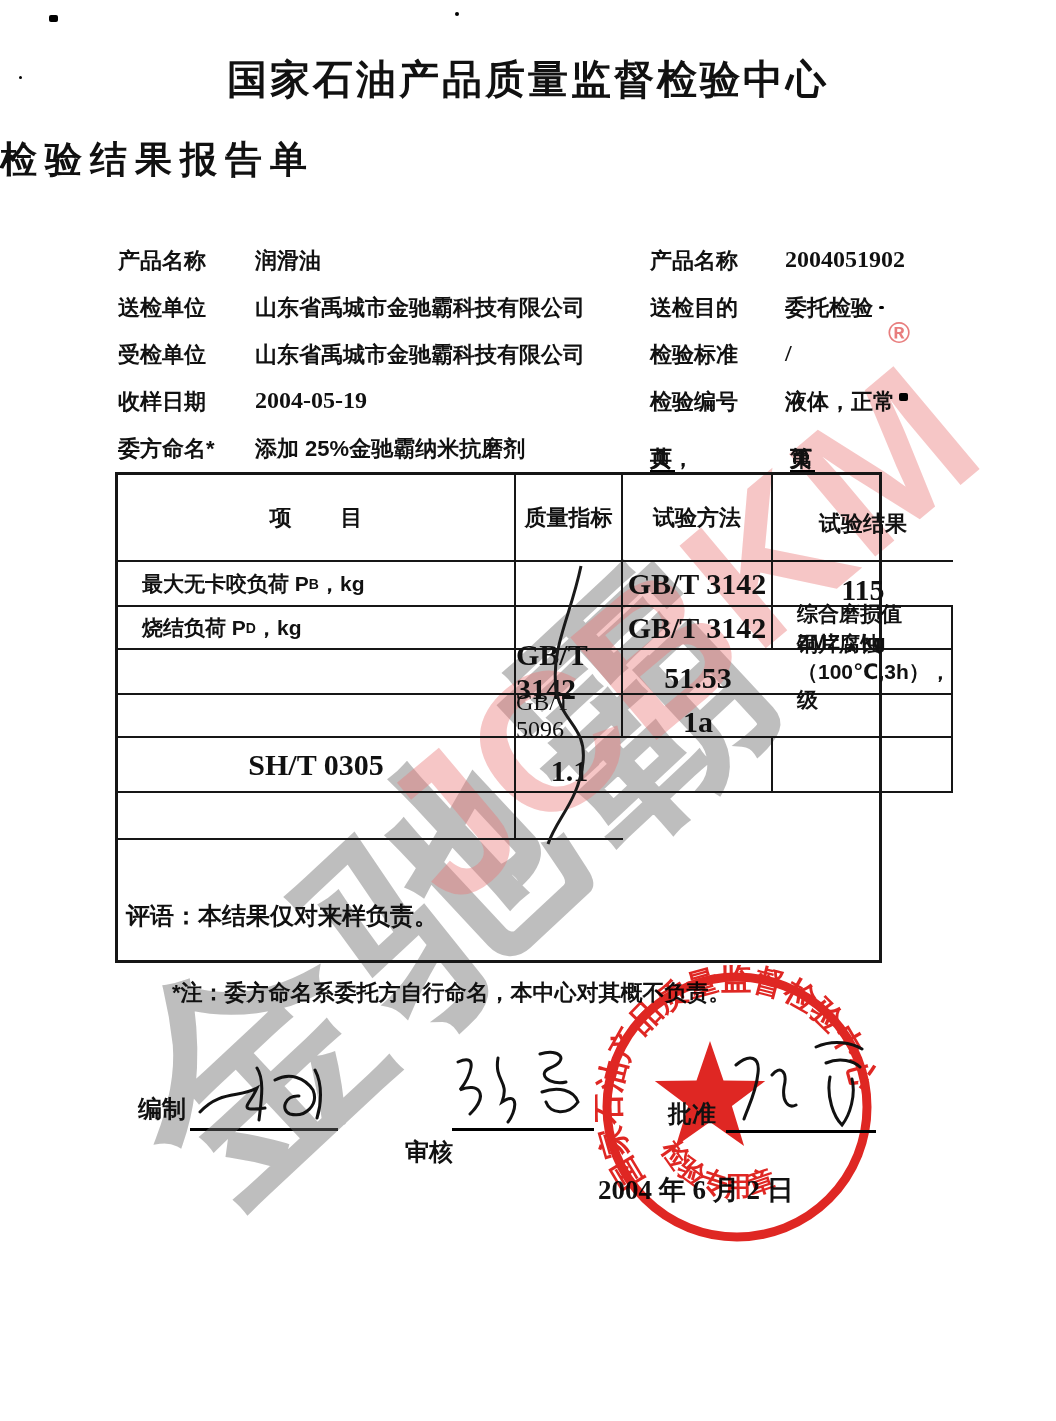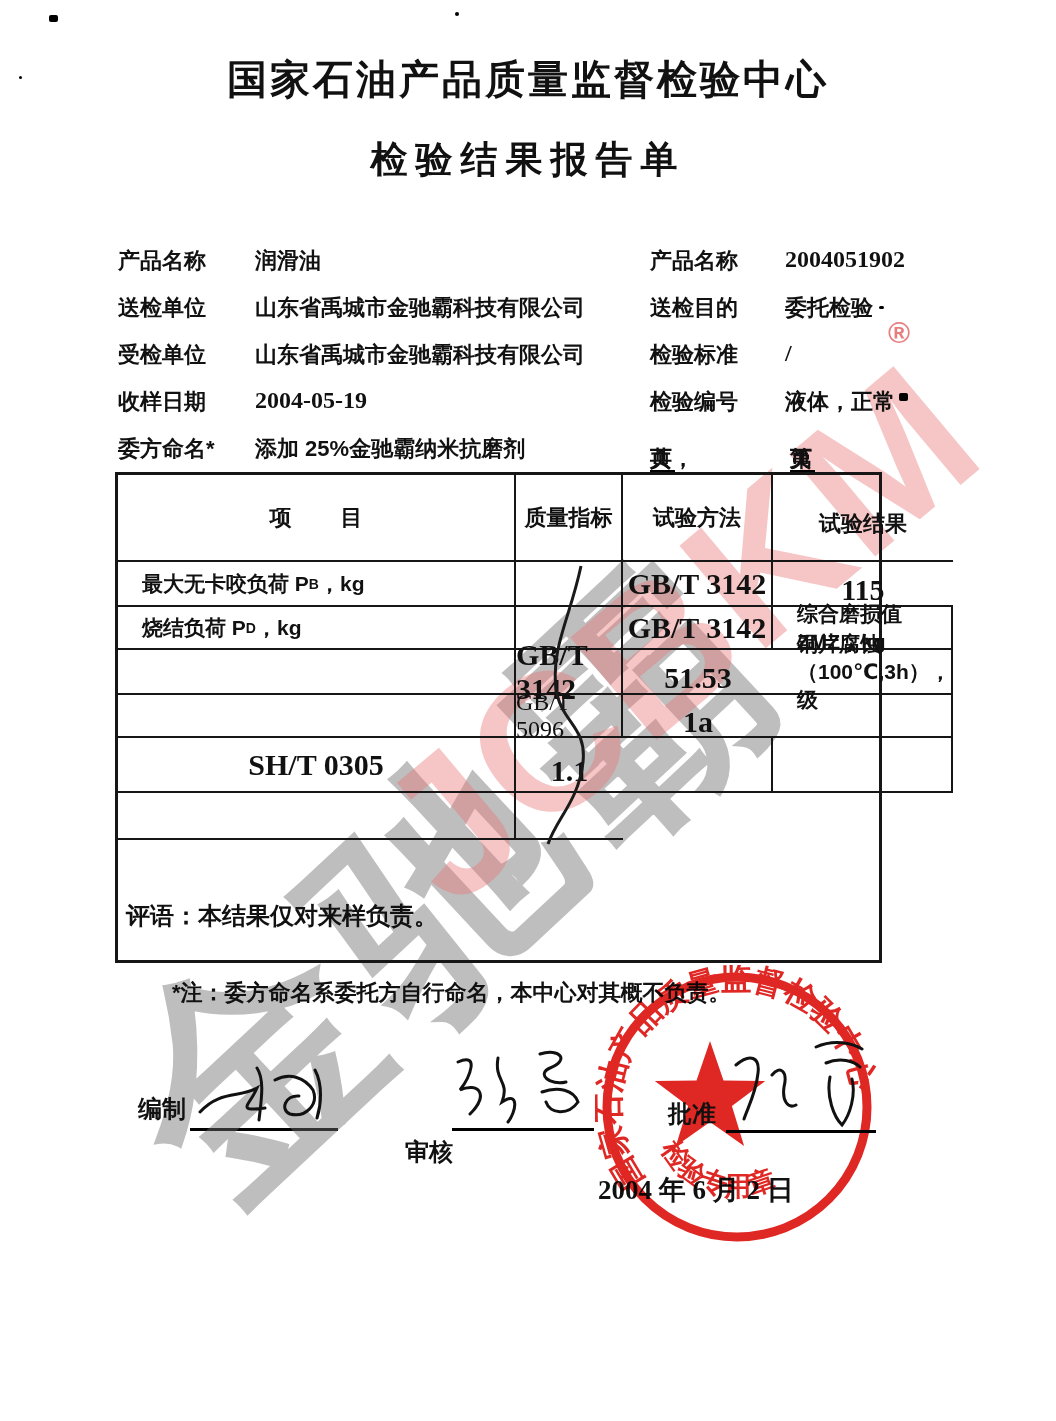--- a/index.html
+++ b/index.html
@@ -14,21 +14,21 @@
   .wm-en{left:410px;top:740px;font-size:195px;letter-spacing:2px;
          transform:rotate(-40deg);transform-origin:30px 110px;color:rgba(233,120,120,.42);}
   .wm-reg{left:888px;top:318px;font-size:30px;color:rgba(226,92,92,.8);transform:none;}
 
   
   .speck{position:absolute;background:#000;border-radius:2px;z-index:6;}
 
   
   .title-org{position:absolute;left:0;right:0;top:52px;text-align:center;z-index:2;
              font-size:40px;font-weight:800;letter-spacing:3px;}
-  .title-report{position:absolute;left:0;right:0;top:135px;text-align:center;z-index:2;
+  .title-report{position:absolute;left:0;right:0;top:135px;text-align:left;z-index:2;
              font-size:37px;font-weight:800;letter-spacing:8px;}
 
   
   .info{position:absolute;left:118px;top:236px;width:840px;z-index:2;font-weight:bold;font-size:22px;}
   .irow{position:relative;height:47px;}
   .irow span{position:absolute;top:10px;white-space:nowrap;}
   .l-label{left:0;}
   .l-value{left:137px;}
   .r-label{left:532px;}
   .r-value{left:667px;}

